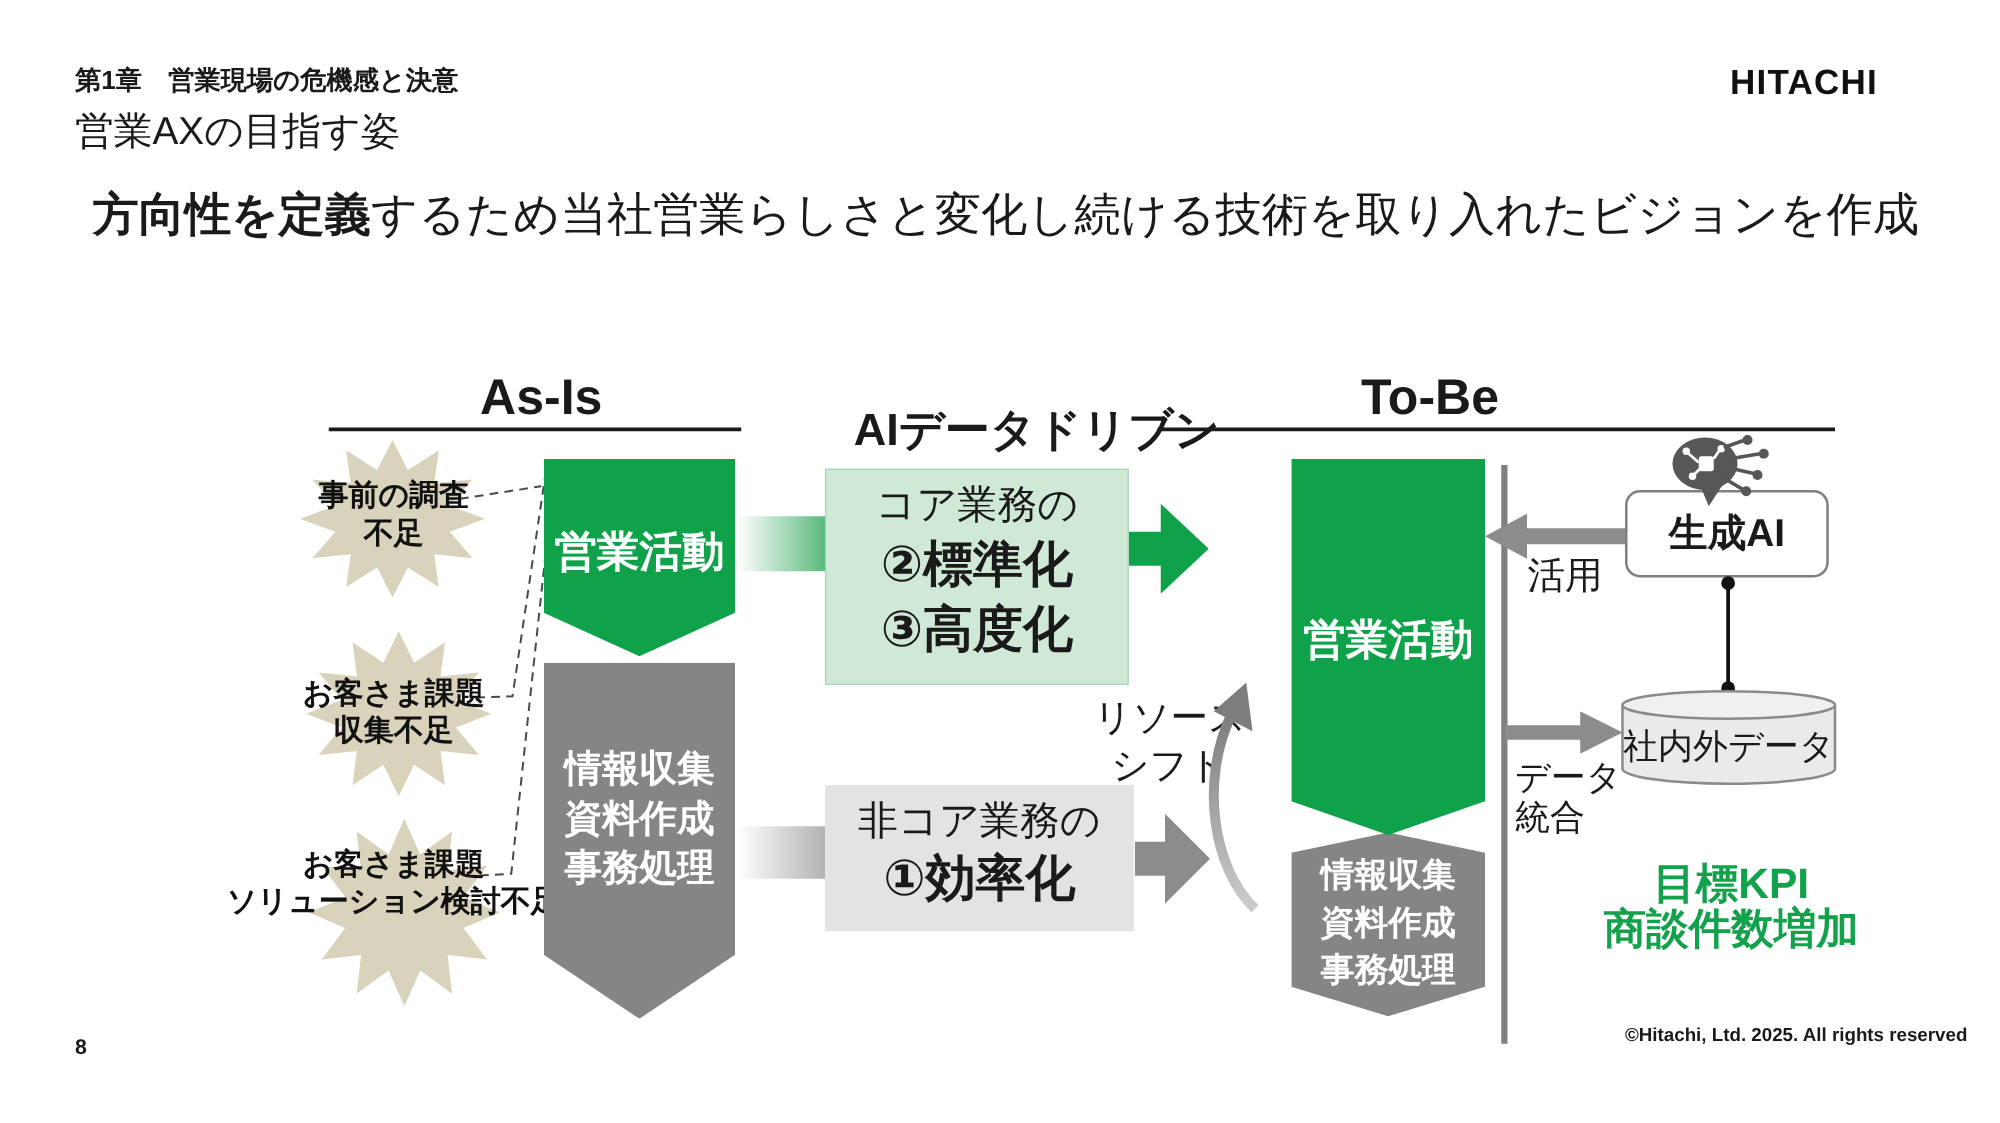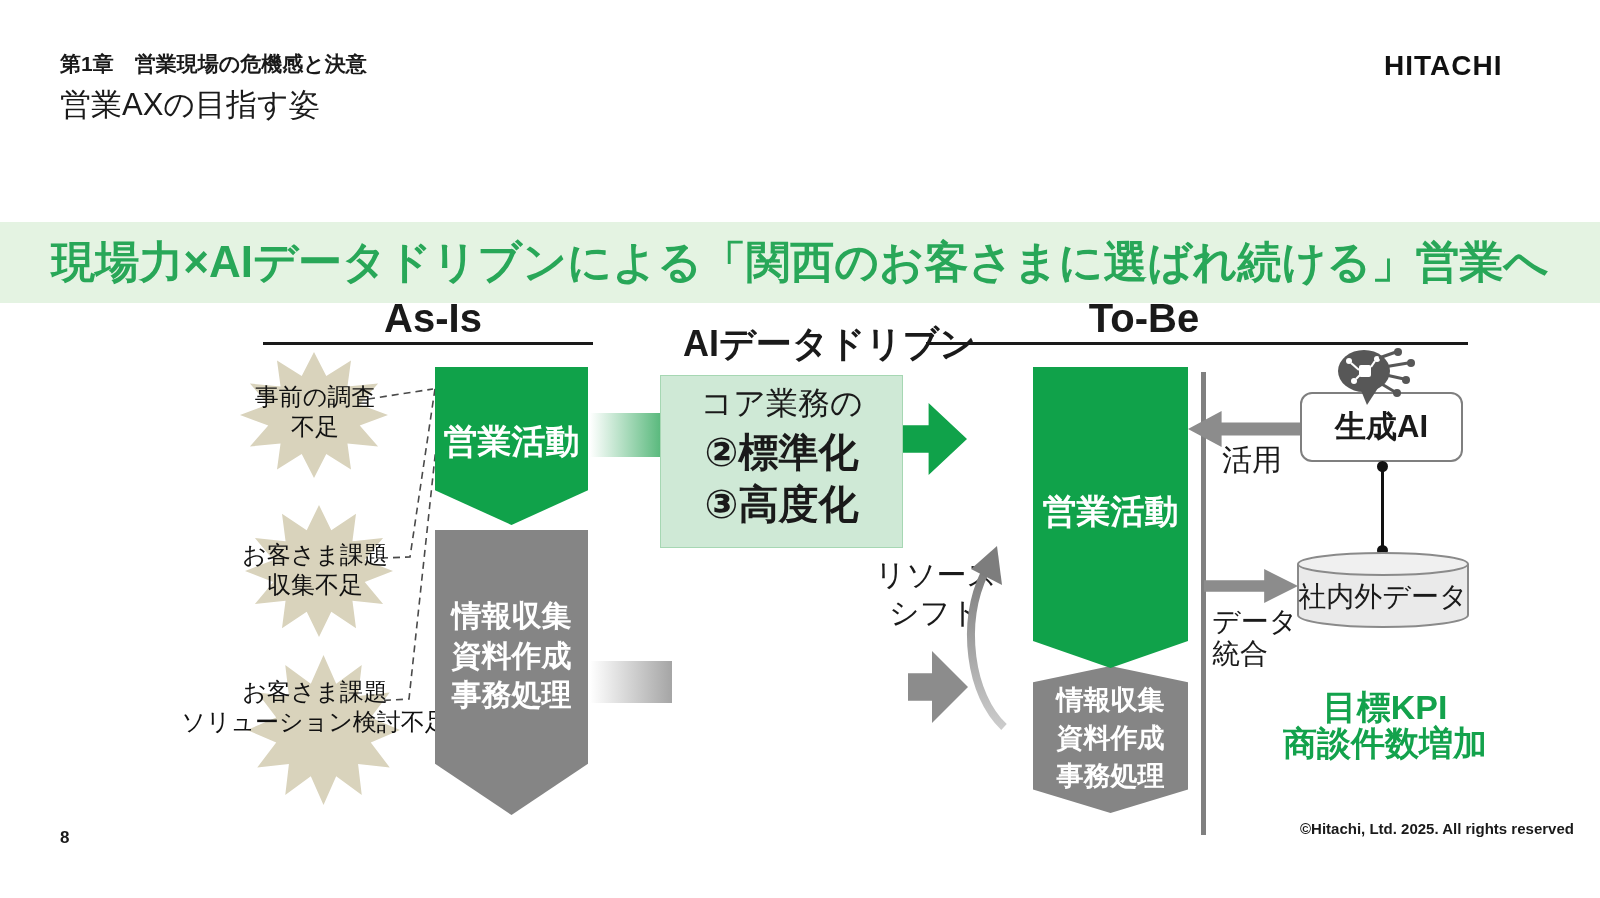--- a/index.html
+++ b/index.html
@@ -21,21 +21,21 @@
 
   
   .col-title { font-size:40px; font-weight:bold; text-align:center; width:160px; }
   .rule { background:#1a1a1a; height:3px; }
   .ai-label { left:683px; top:320px; font-size:36px; font-weight:bold; }
 
   
   .star { clip-path:polygon(50% 0%,58.3% 19.1%,75% 6.7%,72.6% 27.4%,93.3% 25%,80.9% 41.7%,100% 50%,80.9% 58.3%,93.3% 75%,72.6% 72.6%,75% 93.3%,58.3% 80.9%,50% 100%,41.7% 80.9%,25% 93.3%,27.4% 72.6%,6.7% 75%,19.1% 58.3%,0% 50%,19.1% 41.7%,6.7% 25%,27.4% 27.4%,25% 6.7%,41.7% 19.1%);
           background:#d9d3bc; }
   .star-text { text-align:center; font-size:24px; line-height:1.25; color:#111; }
-  .star-text span { display:block; white-space:nowrap; }
+  .star-text span { display:block; white-space:nowrap;font-weight:bold; }
 
   
   .pennant { color:#fff; font-weight:bold; text-align:center; }
   .pennant span { display:block; white-space:nowrap; }
   .green { background:#10a24a; }
   .gray  { background:#858585; }
   .pent-flat   { clip-path:polygon(0 0,100% 0,100% 78%,50% 100%,0 78%); }
   .pent-flat2  { clip-path:polygon(0 0,100% 0,100% 82%,50% 100%,0 82%); }
   .pent-tall   { clip-path:polygon(0 0,100% 0,100% 91%,50% 100%,0 91%); }
   .pent-notch  { clip-path:polygon(0 11%,50% 0,100% 11%,100% 84%,50% 100%,0 84%); }
@@ -76,24 +76,24 @@
   svg { display:block; }
 </style>
 </head>
 <body>
 
 <div class="slide">
 
   <div class="abs chapter">第1章　営業現場の危機感と決意</div>
   <div class="abs logo">HITACHI</div>
   <div class="abs page-title">営業AXの目指す姿</div>
-
-  <div class="abs banner">
-    <span>現場力×AIデータドリブンによる「関西のお客さまに選ばれ続ける」営業へ</span>
-  </div>
+  <div class="abs headline">
+    <span class="em">方向性を定義</span><span>するため当社営業らしさと変化し続ける技術を取り入れたビジョンを作成</span>
+  </div>
+
 
   <div class="abs col-title" style="left:353px; top:296px;">As-Is</div>
   <div class="abs rule" style="left:263px; top:342px; width:330px;"></div>
   <div class="abs ai-label">AIデータドリブン</div>
   <div class="abs col-title" style="left:1064px; top:296px;">To-Be</div>
   <div class="abs rule" style="left:926px; top:342px; width:542px;"></div>
 
   <svg class="abs" style="left:0; top:0;" width="1600" height="898">
     <g stroke="#4a4a4a" stroke-width="1.6" fill="none" stroke-dasharray="7 5">
       <path d="M368 399 L433 389"></path>
@@ -129,20 +129,24 @@
 
   <div class="abs band-green" style="left:590px; top:413px; width:82px; height:44px;"></div>
   <div class="abs xform-box core-box" style="left:660px; top:375px; width:243px; height:173px; padding-top:6px;">
     <span class="ln-reg">コア業務の</span>
     <span class="ln-bold" style="line-height:1.3;text-align:center;">②標準化</span>
     <span class="ln-bold" style="line-height:1.3;">③高度化</span>
   </div>
   <div class="abs green block-arrow-r" style="left:903px; top:403px; width:64px; height:72px;"></div>
 
   <div class="abs band-gray" style="left:590px; top:661px; width:82px; height:42px;"></div>
+  <div class="abs xform-box noncore-box" style="left:660px; top:628px; width:247px; height:117px; padding-top:7px;">
+    <span class="ln-reg">非コア業務の</span>
+    <span class="ln-bold" style="line-height:1.2;">①効率化</span>
+  </div>
   <div class="abs garrow block-arrow-r" style="left:908px; top:651px; width:60px; height:72px;"></div>
 
   <div class="abs label-2ln" style="left:875px; top:556px; width:120px;">
     <span>リソース</span>
     <span>シフト</span>
   </div>
   <svg class="abs" style="left:0; top:0;" width="1600" height="898">
     <defs>
       <linearGradient id="cg" x1="0" y1="1" x2="0" y2="0">
         <stop offset="0" stop-color="#cccccc"></stop>

